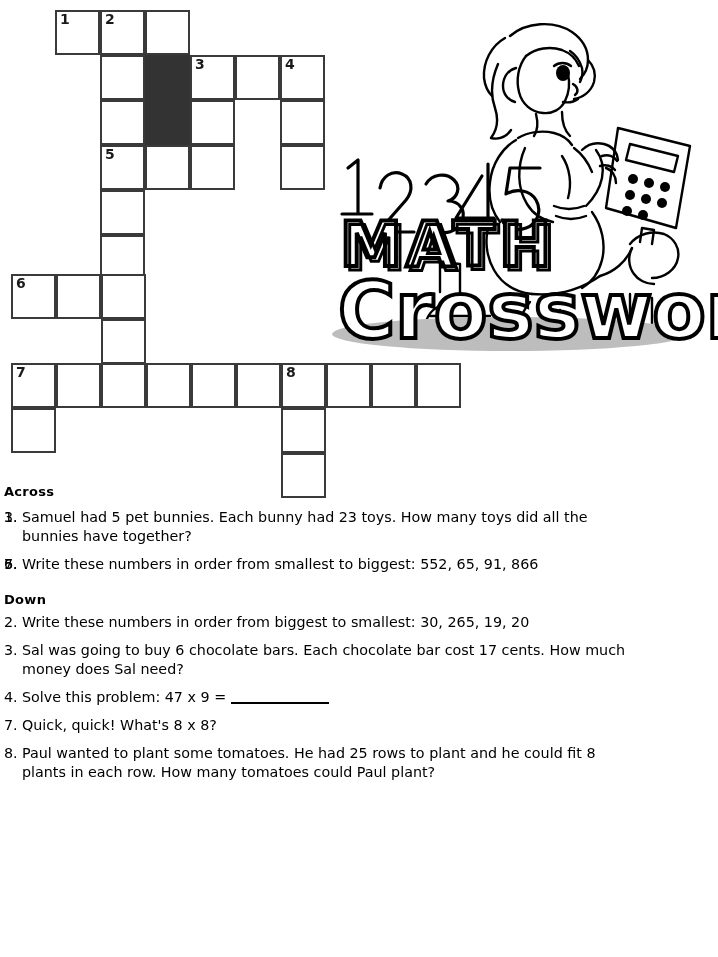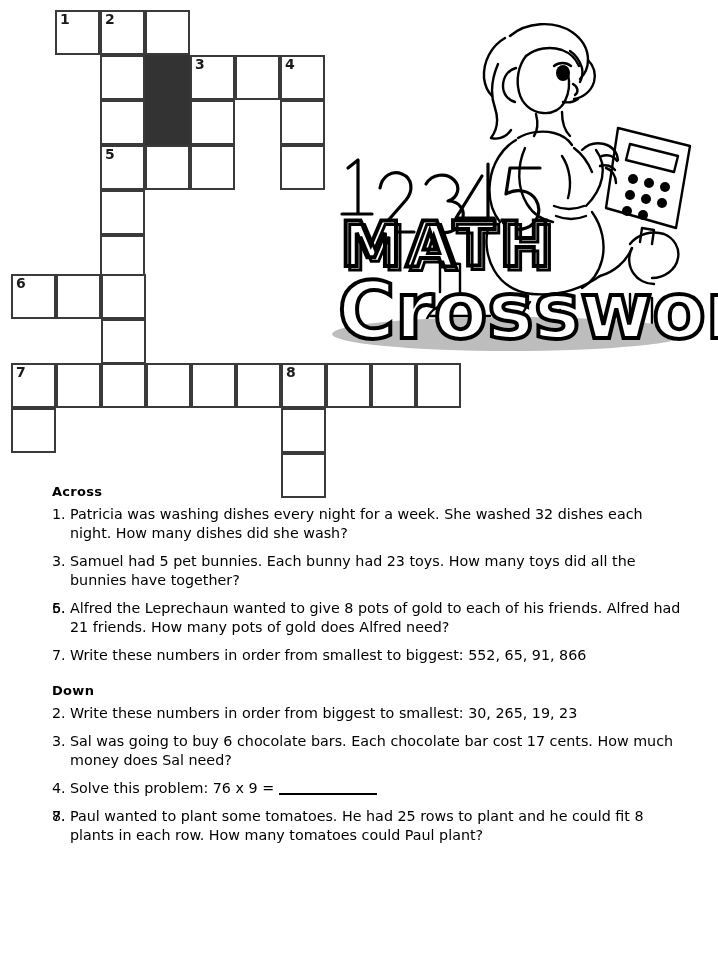--- a/index.html
+++ b/index.html
@@ -58,21 +58,20 @@
     pointer-events: none;
   }
   #art-area svg { display: block; }
 
   
   #clues {
     position: absolute;
     left: 0px;
     top: 484px;
     width: 642px;
-    padding-left: 48px;
   }
   .section-head {
     font-family: "DejaVu Sans", "Liberation Sans", sans-serif;
     font-size: 13px;
     font-weight: 700;
     letter-spacing: 0.3px;
     margin: 0 0 6px 4px;
   }
   .section-head.down { margin-top: 18px; }
   .clue {
@@ -251,29 +250,29 @@
       <ellipse cx="180" cy="318" rx="178" ry="17" fill="#bdbdbd"></ellipse>
       <text x="8" y="322" font-family="'DejaVu Sans','Liberation Sans',sans-serif" font-size="78" font-weight="700" fill="#ffffff" stroke="#000000" stroke-width="4">Crossword</text>
     </g>
   </svg>
 </div>
 
 <div id="clues">
 
   <div class="section-head">Across</div>
   <div id="across-list">
-      <div class="clue"><span class="cnum">1.</span><span>Patricia was washing dishes every night for a week.  She washed 32 dishes each night. How many dishes did she wash?</span></div>
+      <div class="clue"><span class="cnum">1.</span></div>
       <div class="clue"><span class="cnum">3.</span><span>Samuel had 5 pet bunnies.  Each bunny had 23 toys.  How many toys did all the bunnies have together?</span></div>
       <div class="clue"><span class="cnum">5.</span></div>
-      <div class="clue"><span class="cnum">6.</span><span>Alfred the Leprechaun wanted to give 8 pots of gold to each of his friends.  Alfred had 21 friends.  How many pots of gold does Alfred need?</span></div>
+      <div class="clue"><span class="cnum">6.</span></div>
       <div class="clue"><span class="cnum">7.</span><span>Write these numbers in order from smallest to biggest:  552, 65, 91, 866</span></div>
     </div>
 
   <div class="section-head down">Down</div>
   <div id="down-list">
-      <div class="clue"><span class="cnum">2.</span><span>Write these numbers in order from biggest to smallest:  30, 265, 19, 23</span></div>
+      <div class="clue"><span class="cnum">2.</span><span>Write these numbers in order from biggest to smallest:  30, 265, 19, 20</span></div>
       <div class="clue"><span class="cnum">3.</span><span>Sal was going to buy 6 chocolate bars.  Each chocolate bar cost 17 cents.  How much money does Sal need?</span></div>
-      <div class="clue"><span class="cnum">4.</span><span>Solve this problem:  76 x 9 = </span><span class="blank-line"></span></div>
-      <div class="clue"><span class="cnum">7.</span></div>
+      <div class="clue"><span class="cnum">4.</span><span>Solve this problem:  47 x 9 = </span><span class="blank-line"></span></div>
+      <div class="clue"><span class="cnum">7.</span><span>Quick, quick!  What's 8 x 8?</span></div>
       <div class="clue"><span class="cnum">8.</span><span>Paul wanted to plant some tomatoes.  He had 25 rows to plant and he could fit 8 plants in each row.  How many tomatoes could Paul plant?</span></div>
     </div>
 
 </div>
 
 </body></html>

